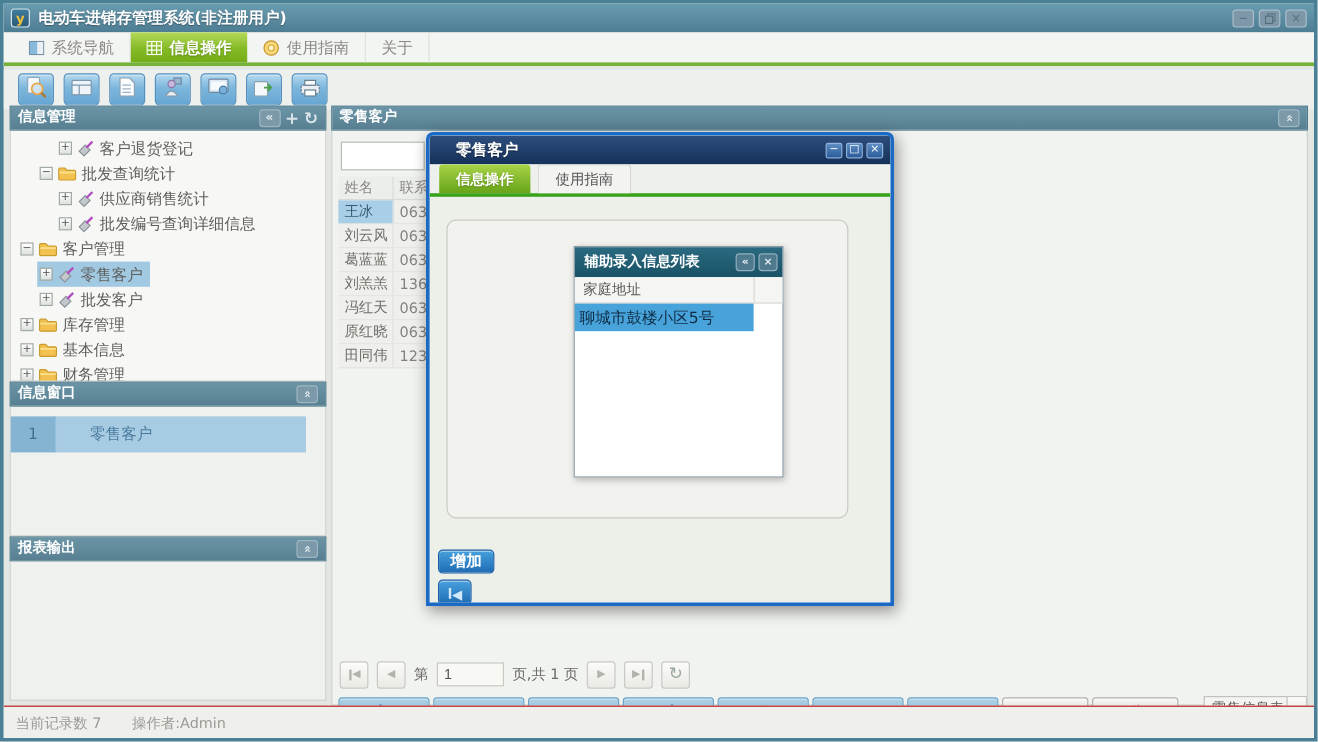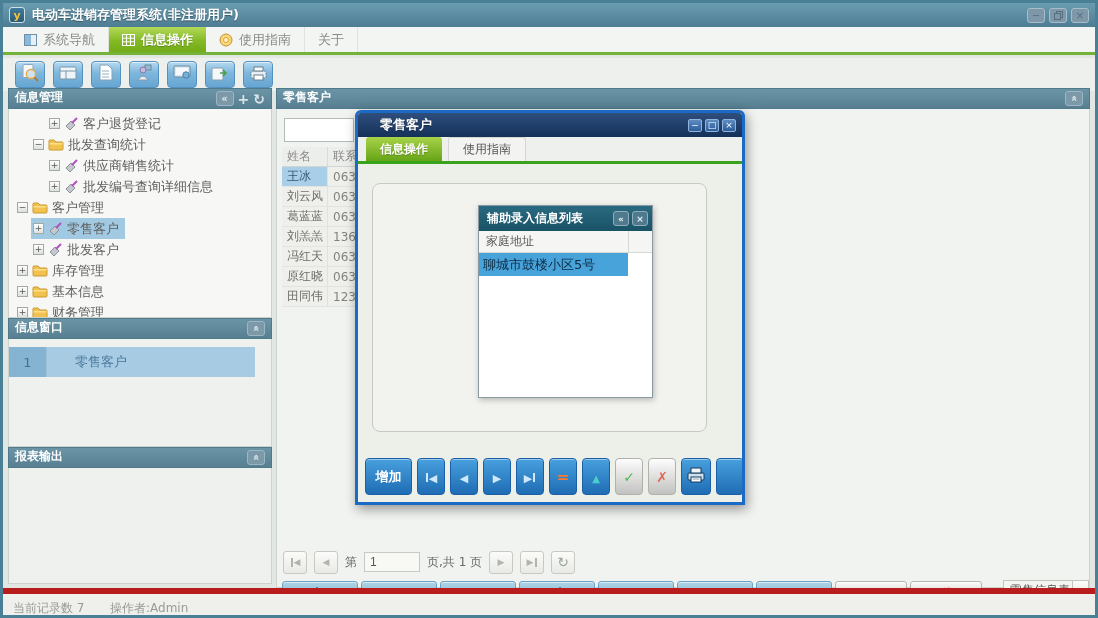--- a/index.html
+++ b/index.html
@@ -96,21 +96,21 @@
   .glyph.cross{color:#e8826e;font-weight:bold;font-size:12px;line-height:1;}
   .glyph.refresh{color:#9aa89c;font-size:14px;line-height:1;}
   .dropdown{position:absolute;left:726px;top:471px;width:86px;height:21px;background:#f4f4f1;
     border:1px solid #c2c2be;display:flex;align-items:center;font-size:12px;color:#555;}
   .dropdown .txt{flex:1;padding-left:6px;}
   .dropdown .arrow{width:16px;height:100%;border-left:1px solid #c2c2be;display:flex;align-items:center;
     justify-content:center;font-size:7px;color:#888;background:linear-gradient(#fbfbf9,#e4e4e0);}
 
   
   .statusbar{position:absolute;left:0;right:0;top:585px;height:27px;background:#efefec;
-    border-top:6px solid #b91c1c;font-size:12px;color:#9a9a96;}
+    border-top:1px solid #b91c1c;font-size:12px;color:#9a9a96;}
   .statusbar span{position:absolute;top:6px;}
   .st1{left:10px;} .st2{left:107px;} .st3{left:203px;}
 
   
   .dialog{position:absolute;left:352px;top:107px;width:390px;height:395px;z-index:10;
     border:3px solid #1b6bc6;border-radius:6px 6px 0 0;background:#edefe9;overflow:hidden;
     box-shadow:2px 4px 12px rgba(0,0,0,.4);}
   .dlg-title{position:absolute;left:0;top:0;right:0;height:24px;
     background:linear-gradient(#2e4e7c,#15315a);display:flex;align-items:center;padding:0 6px 0 22px;}
   .dlg-title .t{color:#fff;font-weight:bold;font-size:13px;text-shadow:0 1px 1px rgba(0,0,0,.4);}
@@ -132,21 +132,21 @@
   .popup-header .hdr-right{gap:3px;}
   .pbtn{width:16px;height:15px;border-radius:3px;background:#4f7a8e;border:1px solid #8fadbc;
     color:#e8f0f4;font-size:9px;display:flex;align-items:center;justify-content:center;}
   .popup-colrow{height:22px;display:flex;border-bottom:1px solid #d8d8d4;background:#f5f6f4;
     font-size:12px;color:#5a5a58;}
   .popup-colrow .c1{flex:1;padding-left:7px;display:flex;align-items:center;}
   .popup-colrow .c2{width:24px;border-left:1px solid #d8d8d4;}
   .popup-row{height:23px;width:149px;display:flex;align-items:center;padding-left:4px;font-size:13px;}
   .popup-row.selected{background:#47a3da;color:#0e2c44;text-align:center;}
 
-  .dlg-toolbar{position:absolute;left:7px;top:345px;height:37px;display:flex;gap:5px;}
+  .dlg-toolbar{position:absolute;left:7px;top:345px;height:37px;display:flex;gap:5px;flex-direction:column;}
   .dlg-add{width:47px;height:37px;border-radius:4px;border:1px solid #1a5fa8;
     background:linear-gradient(#47a0dd,#1f6cb4);box-shadow:inset 0 1px 0 rgba(255,255,255,.45);
     color:#fff;font-weight:bold;font-size:13px;display:flex;align-items:center;justify-content:center;}
   .dlg-btn{width:28px;height:37px;border-radius:4px;border:1px solid #1a5fa8;
     background:linear-gradient(#47a0dd,#1f6cb4);box-shadow:inset 0 1px 0 rgba(255,255,255,.45);
     color:#cfe8fa;display:flex;align-items:center;justify-content:center;}
   .dlg-btn .tri{font-size:11px;}
   .dlg-btn.gray{border:1px solid #b0b0ac;background:linear-gradient(#fdfdfd,#c2c2c0);}
   .dlg-btn.wide{width:30px;}
   .dlg-btn .glyph.minus{color:#ff7a30;font-size:15px;}

